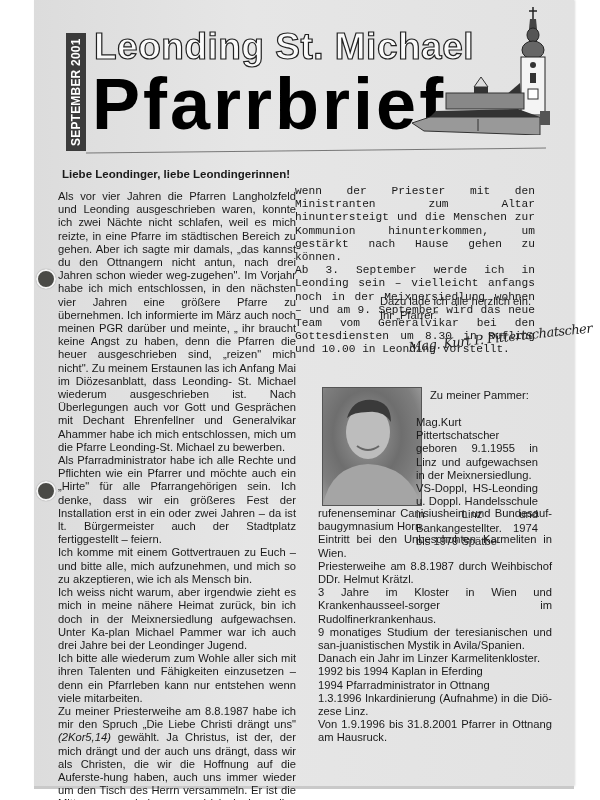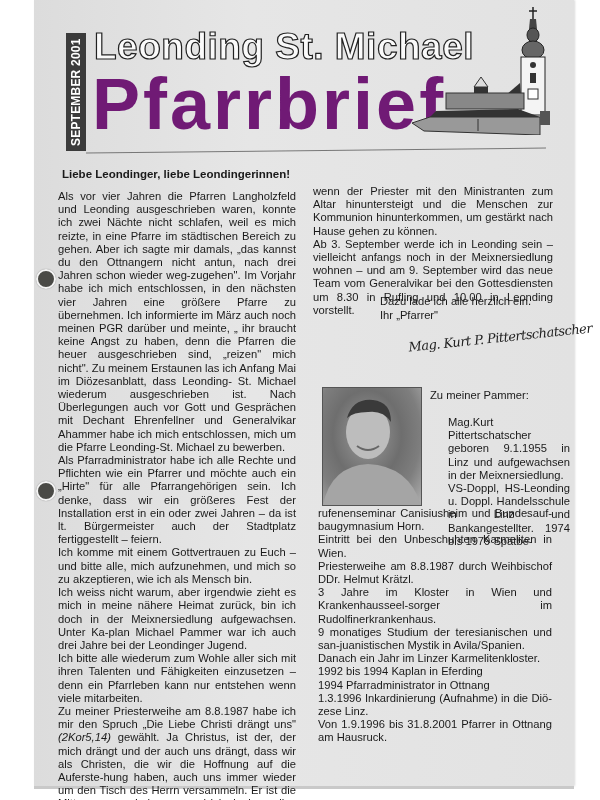--- a/index.html
+++ b/index.html
@@ -10,37 +10,37 @@
           box-shadow: 1px 0 2px rgba(0,0,0,0.15); }
   .page-edge { position:absolute; left:34px; top:786px; width:540px; height:3px; background:#c9c9c9; }
   .hole { position:absolute; left:36px; width:16px; height:16px; border-radius:50%;
           background:#4a4a46; border:2px solid #f4f4f4; box-shadow:0 0 1px #777; }
   .masthead { position:absolute; left:58px; top:0; width:500px; height:155px; }
   .date-bar { position:absolute; left:8px; top:33px; width:20px; height:118px; background:#3b3b3b;
               color:#fff; writing-mode:vertical-rl; transform:rotate(180deg);
               font-weight:bold; font-size:12px; text-align:center; line-height:20px; letter-spacing:0.2px; }
   .title-top { position:absolute; left:36px; top:26px; font-size:37px; font-weight:bold; color:#fafafa;
                -webkit-text-stroke:1.2px #222; letter-spacing:0.5px; white-space:nowrap;text-align:right; }
-  .title-main { position:absolute; left:34px; top:68px; font-size:72px; font-weight:bold; color:#701a75;
+  .title-main { position:absolute; left:34px; top:68px; font-size:72px; font-weight:bold; color:#000000;
                 letter-spacing:3px; white-space:nowrap; line-height:1; }
   .rule { position:absolute; left:28px; top:150px; width:460px; height:1px; background:#777; transform:rotate(-0.6deg); }
   .church { position:absolute; left:350px; top:5px; width:150px; height:130px; }
   .greeting { position:absolute; left:62px; top:168px; font-size:11.5px; font-weight:bold; }
   .col { position:absolute; font-size:11.2px; line-height:13.2px; text-align:justify; }
   .col p { margin:0; }
   .left-col { left:58px; top:190px; width:238px; }
-  .right-col { left:313px; top:185px; width:240px; }
+  .right-col { left:295px; top:185px; width:240px;font-family:Liberation Mono, monospace; }
   .signoff { position:absolute; left:380px; top:295px; width:172px; text-align:left; font-size:11.2px; line-height:13.5px; }
   .signature { position:absolute; left:408px; top:330px; font-family:"DejaVu Serif", serif; font-style:italic;
                font-size:13px; color:#222; transform:rotate(-6deg); letter-spacing:-0.5px; }
   .photo { position:absolute; left:322px; top:387px; width:98px; height:117px;
            background:radial-gradient(ellipse at 45% 40%, #9c9c9c 0%, #6e6e6e 45%, #7e7e7e 70%, #b0b0b0 100%);
            border:1px solid #555; }
   .person-head { position:absolute; left:430px; top:389px; font-size:11.2px; }
-  .bio-short { position:absolute; left:448px; top:416px; width:122px; font-size:11.2px; line-height:13.2px; text-align:justify; }
+  .bio-short { position:absolute; left:416px; top:416px; width:122px; font-size:11.2px; line-height:13.2px; text-align:justify; }
   .bio-long { position:absolute; left:318px; top:507px; width:234px; font-size:11.2px; line-height:13.2px; text-align:justify; }
   .bio-short p, .bio-long p { margin:0; }
   .ital { font-style:italic; }
 </style>
 </head>
 <body>
 
 <div class="page"></div>
 <div class="page-edge"></div>
 <div class="hole" style="top:269px"></div>

